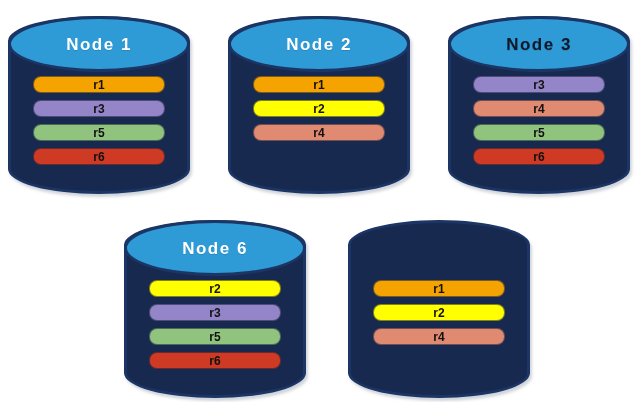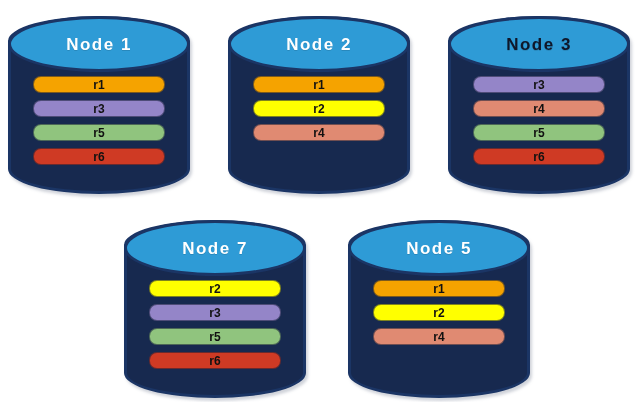--- a/index.html
+++ b/index.html
@@ -124,33 +124,30 @@
       <div class="records">
         <div class="record" style="background: rgb(148, 133, 200);">r3</div>
         <div class="record" style="background: rgb(224, 138, 114);">r4</div>
         <div class="record" style="background: rgb(144, 196, 126);">r5</div>
         <div class="record" style="background: rgb(207, 58, 36);">r6</div>
       </div>
     </div>
     <div class="node" style="left: 124px; top: 212px; width: 182px; height: 178px;">
       <div class="cyl-body" style="background: rgb(23, 41, 79); border-color: rgb(27, 53, 101);"></div>
       <div class="cyl-top" style="background: rgb(46, 155, 214); border-color: rgb(27, 53, 101);">
-        <div class="node-title" style="color: rgb(255, 255, 255);">Node  7</div>
+        <div class="node-title" style="color: rgb(255, 255, 255);">Node  6</div>
       </div>
       <div class="records">
         <div class="record" style="background: rgb(255, 255, 0);">r2</div>
         <div class="record" style="background: rgb(148, 133, 200);">r3</div>
         <div class="record" style="background: rgb(144, 196, 126);">r5</div>
         <div class="record" style="background: rgb(207, 58, 36);">r6</div>
       </div>
     </div>
     <div class="node" style="left: 348px; top: 212px; width: 182px; height: 178px;">
       <div class="cyl-body" style="background: rgb(23, 41, 79); border-color: rgb(27, 53, 101);"></div>
-      <div class="cyl-top" style="background: rgb(46, 155, 214); border-color: rgb(27, 53, 101);">
-        <div class="node-title" style="color: rgb(255, 255, 255);">Node  5</div>
-      </div>
       <div class="records">
         <div class="record" style="background: rgb(245, 163, 0);">r1</div>
         <div class="record" style="background: rgb(255, 255, 0);">r2</div>
         <div class="record" style="background: rgb(224, 138, 114);">r4</div>
       </div>
     </div>
   </div>
 
 </body></html>

